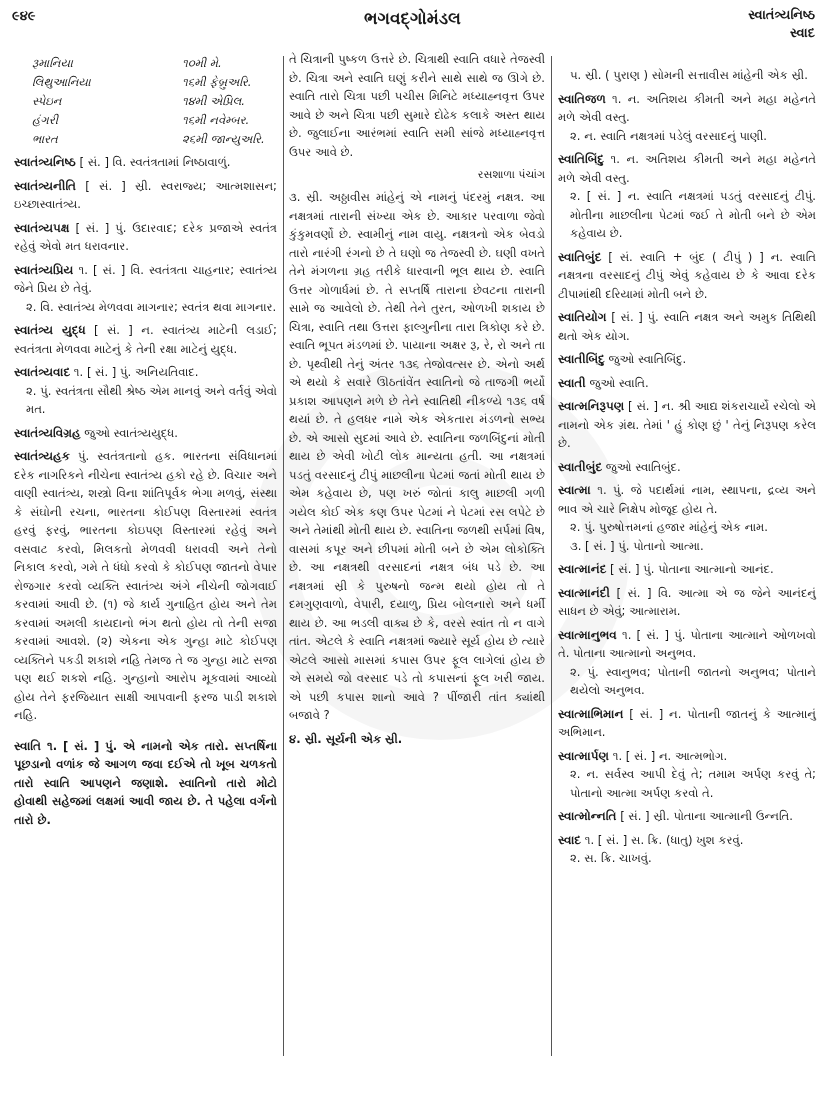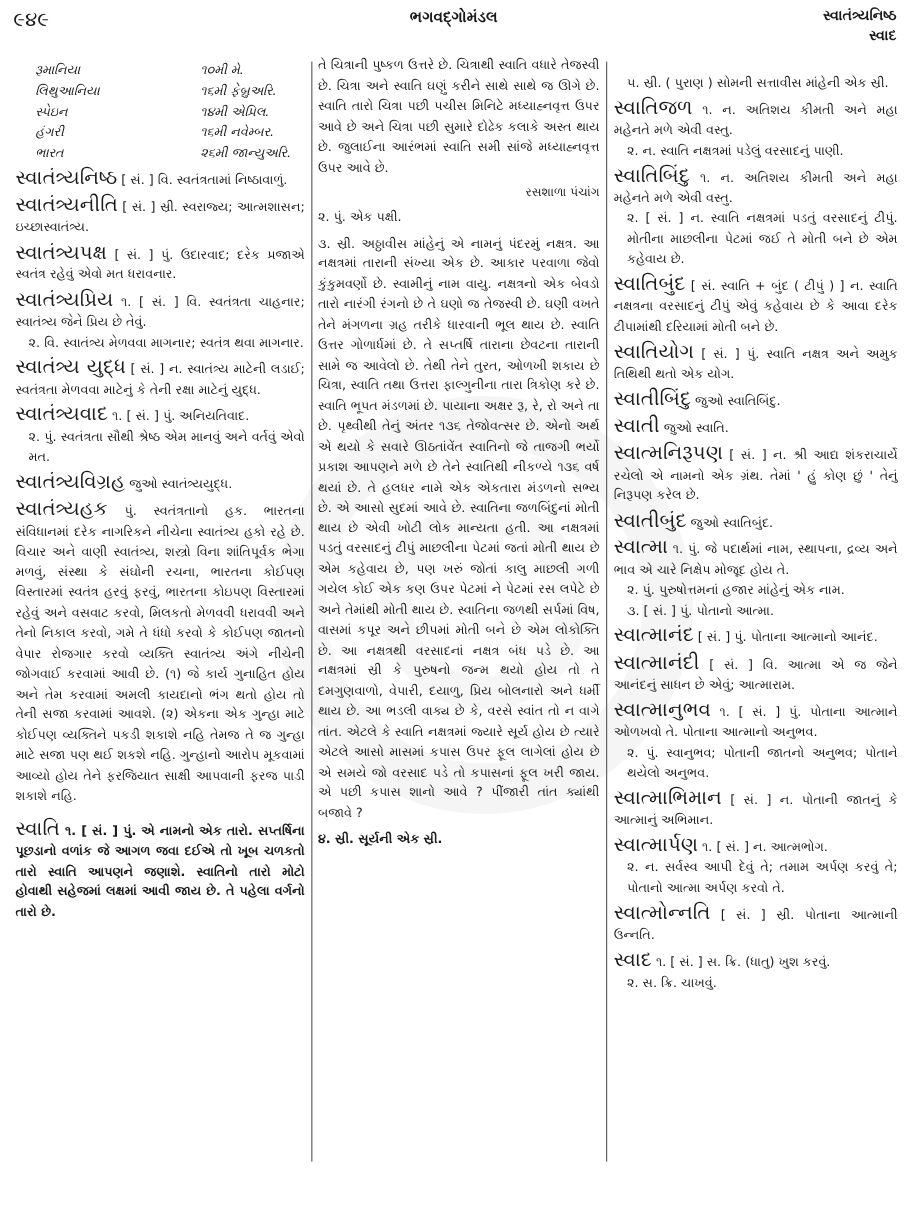--- a/index.html
+++ b/index.html
@@ -7,32 +7,32 @@
   body { font-family: "DejaVu Sans", "Liberation Sans", sans-serif; color: #1a1a1a; position: relative; }
   .watermark {
     position: absolute; left: 250px; top: 360px; width: 380px; height: 380px;
     border-radius: 50%; border: 46px solid rgba(0,0,0,0.04); z-index: 0;
   }
   .watermark2 {
     position: absolute; left: 345px; top: 455px; width: 190px; height: 190px;
     border-radius: 50%; border: 30px solid rgba(0,0,0,0.035); z-index: 0;
   }
   .header { position: absolute; top: 0; left: 0; width: 825px; height: 52px; z-index: 1; }
-  .page-num { position: absolute; left: 12px; top: 8px; font-size: 18px; font-weight: normal; }
-  .running-title { position: absolute; left: 0; width: 825px; top: 8px; text-align: center; font-size: 14px; font-weight: bold; }
+  .page-num { position: absolute; left: 12px; top: 8px; font-size: 13px; font-weight: bold; }
+  .running-title { position: absolute; left: 0; width: 825px; top: 8px; text-align: center; font-size: 17px; font-weight: bold; }
   .guide-words { position: absolute; right: 10px; top: 6px; text-align: right; font-size: 13px; font-weight: bold; line-height: 18px; }
   .col { position: absolute; top: 50px; font-size: 11.6px; line-height: 18.5px; z-index: 1; text-align: justify; }
   .col-left { left: 14px; width: 263px; }
   .col-mid { left: 289px; width: 256px; }
   .col-right { left: 558px; width: 258px; }
   .rule { position: absolute; top: 56px; width: 1px; background: #555; z-index: 1; }
   .rule-1 { left: 283px; height: 1000px; }
   .rule-2 { left: 551px; height: 1000px; }
   .entry { margin-bottom: 5px; }
-  .hw { font-weight: normal; font-size: 18px; }
+  .hw { font-weight: bold; font-size: 12px; }
   .sub { padding-left: 12px; }
   .cont { padding-left: 12px; }
   .tbl { display: grid; grid-template-columns: 150px 1fr; padding-left: 18px; margin: 4px 0 4px; font-style: italic; }
   .tbl span { line-height: 19px; }
   .quote { padding-left: 10px; font-size: 11px; line-height: 17px; }
   .quote-src { text-align: right; font-size: 11px; line-height: 17px; }
   .bold-inline { font-weight: bold; }
 </style>
 </head>
 <body>
@@ -93,21 +93,20 @@
     <span class="hw">સ્વાતંત્ર્યહક</span><span> પું. સ્વતંત્રતાનો હક. ભારતના સંવિધાનમાં દરેક નાગરિકને નીચેના સ્વાતંત્ર્ય હકો રહે છે. વિચાર અને વાણી સ્વાતંત્ર્ય, શસ્ત્રો વિના શાંતિપૂર્વક ભેગા મળવું, સંસ્થા કે સંઘોની રચના, ભારતના કોઈપણ વિસ્તારમાં સ્વતંત્ર હરવું ફરવું, ભારતના કોઇપણ વિસ્તારમાં રહેવું અને વસવાટ કરવો, મિલકતો મેળવવી ધરાવવી અને તેનો નિકાલ કરવો, ગમે તે ધંધો કરવો કે કોઈપણ જાતનો વેપાર રોજગાર કરવો વ્યક્તિ સ્વાતંત્ર્ય અંગે નીચેની જોગવાઈ કરવામાં આવી છે. (૧) જે કાર્ય ગુનાહિત હોય અને તેમ કરવામાં અમલી કાયદાનો ભંગ થતો હોય તો તેની સજા કરવામાં આવશે. (૨) એકના એક ગુન્હા માટે કોઈપણ વ્યક્તિને પકડી શકાશે નહિ તેમજ તે જ ગુન્હા માટે સજા પણ થઈ શકશે નહિ. ગુન્હાનો આરોપ મૂકવામાં આવ્યો હોય તેને ફરજિયાત સાક્ષી આપવાની ફરજ પાડી શકાશે નહિ.</span>
   </div>
   <div class="entry" style="font-weight:bold;margin-top:12px;">
     <span class="hw">સ્વાતિ</span><span> ૧. [ સં. ] પું. એ નામનો એક તારો. સપ્તર્ષિના પૂછડાનો વળાંક જે આગળ જવા દઈએ તો ખૂબ ચળકતો તારો સ્વાતિ આપણને જણાશે. સ્વાતિનો તારો મોટો હોવાથી સહેજમાં લક્ષમાં આવી જાય છે. તે પહેલા વર્ગનો તારો છે.</span>
   </div>
 </div>
 
 <div class="col col-mid">
   <div class="entry">તે ચિત્રાની પુષ્કળ ઉત્તરે છે. ચિત્રાથી સ્વાતિ વધારે તેજસ્વી છે. ચિત્રા અને સ્વાતિ ઘણું કરીને સાથે સાથે જ ઊગે છે. સ્વાતિ તારો ચિત્રા પછી પચીસ મિનિટે મધ્યાહ્નવૃત્ત ઉપર આવે છે અને ચિત્રા પછી સુમારે દોઢેક કલાકે અસ્ત થાય છે. જુલાઈના આરંભમાં સ્વાતિ સમી સાંજે મધ્યાહ્નવૃત્ત ઉપર આવે છે.</div>
   <div class="quote-src entry">રસશાળા પંચાંગ</div>
-  <div class="entry">૨. પું. એક પક્ષી.</div>
   <div class="entry">૩. સ્રી. અઠ્ઠાવીસ માંહેનું એ નામનું પંદરમું નક્ષત્ર. આ નક્ષત્રમાં તારાની સંખ્યા એક છે. આકાર પરવાળા જેવો કુંકુમવર્ણો છે. સ્વામીનું નામ વાયુ. નક્ષત્રનો એક બેવડો તારો નારંગી રંગનો છે તે ઘણો જ તેજસ્વી છે. ઘણી વખતે તેને મંગળના ગ્રહ તરીકે ધારવાની ભૂલ થાય છે. સ્વાતિ ઉત્તર ગોળાર્ધમાં છે. તે સપ્તર્ષિ તારાના છેવટના તારાની સામે જ આવેલો છે. તેથી તેને તુરત, ઓળખી શકાય છે ચિત્રા, સ્વાતિ તથા ઉત્તરા ફાલ્ગુનીના તારા ત્રિકોણ કરે છે. સ્વાતિ ભૂપત મંડળમાં છે. પાયાના અક્ષર રૂ, રે, રો અને તા છે. પૃથ્વીથી તેનું અંતર ૧૩૬ તેજોવત્સર છે. એનો અર્થ એ થયો કે સવારે ઊઠતાંવેંત સ્વાતિનો જે તાજગી ભર્યો પ્રકાશ આપણને મળે છે તેને સ્વાતિથી નીકળ્યે ૧૩૬ વર્ષ થયાં છે. તે હલધર નામે એક એકતારા મંડળનો સભ્ય છે. એ આસો સુદમાં આવે છે. સ્વાતિના જળબિંદુનાં મોતી થાય છે એવી ખોટી લોક માન્યતા હતી. આ નક્ષત્રમાં પડતું વરસાદનું ટીપું માછલીના પેટમાં જતાં મોતી થાય છે એમ કહેવાય છે, પણ ખરું જોતાં કાલુ માછલી ગળી ગયેલ કોઈ એક કણ ઉપર પેટમાં ને પેટમાં રસ લપેટે છે અને તેમાંથી મોતી થાય છે. સ્વાતિના જળથી સર્પમાં વિષ, વાસમાં કપૂર અને છીપમાં મોતી બને છે એમ લોકોક્તિ છે. આ નક્ષત્રથી વરસાદનાં નક્ષત્ર બંધ પડે છે. આ નક્ષત્રમાં સ્રી કે પુરુષનો જન્મ થયો હોય તો તે દમગુણવાળો, વેપારી, દયાળુ, પ્રિય બોલનારો અને ધર્મી થાય છે. આ ભડલી વાક્ય છે કે, વરસે સ્વાંત તો ન વાગે તાંત. એટલે કે સ્વાતિ નક્ષત્રમાં જ્યારે સૂર્ય હોય છે ત્યારે એટલે આસો માસમાં કપાસ ઉપર ફૂલ લાગેલાં હોય છે એ સમયે જો વરસાદ પડે તો કપાસનાં ફૂલ ખરી જાય. એ પછી કપાસ શાનો આવે ? પીંજારી તાંત ક્યાંથી બજાવે ?</div>
   <div class="entry" style="font-weight:bold;">૪. સ્રી. સૂર્યની એક સ્રી.</div>
 </div>
 
 <div class="col col-right" style="top:66px;">
   <div class="entry cont">૫. સ્રી. ( પુરાણ ) સોમની સત્તાવીસ માંહેની એક સ્રી.</div>
 
   <div class="entry">
     <span class="hw">સ્વાતિજળ</span><span> ૧. ન. અતિશય કીમતી અને મહા મહેનતે મળે એવી વસ્તુ.</span>
     <div class="sub">૨. ન. સ્વાતિ નક્ષત્રમાં પડેલું વરસાદનું પાણી.</div>

